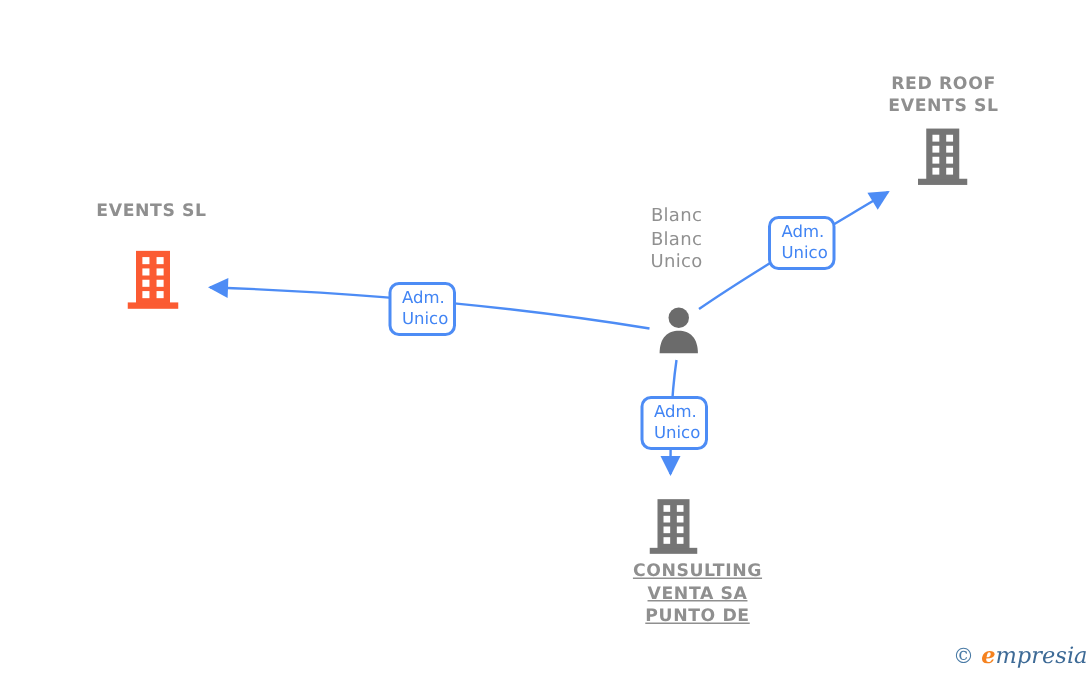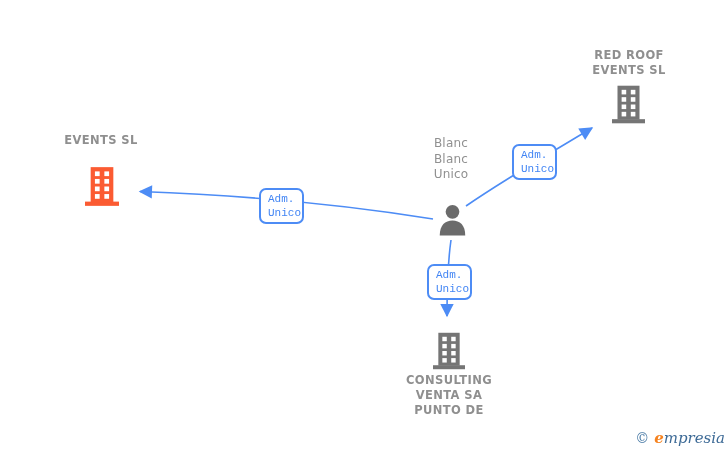--- a/index.html
+++ b/index.html
@@ -39,21 +39,20 @@
     box-sizing:border-box;
     width:45px;
     background:#ffffff;
     border:2px solid #4d8cf5;
     border-radius:7px;
     color:#4285f4;
     font-size:11px;
     line-height:14px;
     padding:2px 2px 2px 7px;
     cursor:pointer;
-    font-family:Liberation Mono, monospace;
   }
 
   
   .brand{
     position:absolute;
     right:3px;
     bottom:3px;
     font-family:"DejaVu Serif","Liberation Serif",serif;
     font-size:15px;
     line-height:18px;
@@ -151,21 +150,21 @@
           <rect x="20.5" y="4.5" width="5" height="5"></rect>
         <rect x="10.5" y="12.5" width="5" height="5"></rect>
           <rect x="20.5" y="12.5" width="5" height="5"></rect>
         <rect x="10.5" y="20.5" width="5" height="5"></rect>
           <rect x="20.5" y="20.5" width="5" height="5"></rect>
         <rect x="10.5" y="28.5" width="5" height="5"></rect>
           <rect x="20.5" y="28.5" width="5" height="5"></rect>
       </g>
     </svg>
   </div>
-  <div class="node-label" style="left:386px;top:373px;width:126px;">
+  <div class="node-label" style="left:402px;top:373px;width:126px;text-decoration:underline;">
     <div>CONSULTING</div>
     <div>VENTA SA</div>
     <div>PUNTO DE</div>
   </div>
 
   <div class="edge-label" style="left:259px;top:188px;">
     <div>Adm.</div>
     <div>Unico</div>
   </div>
   <div class="edge-label" style="left:512px;top:144px;">

